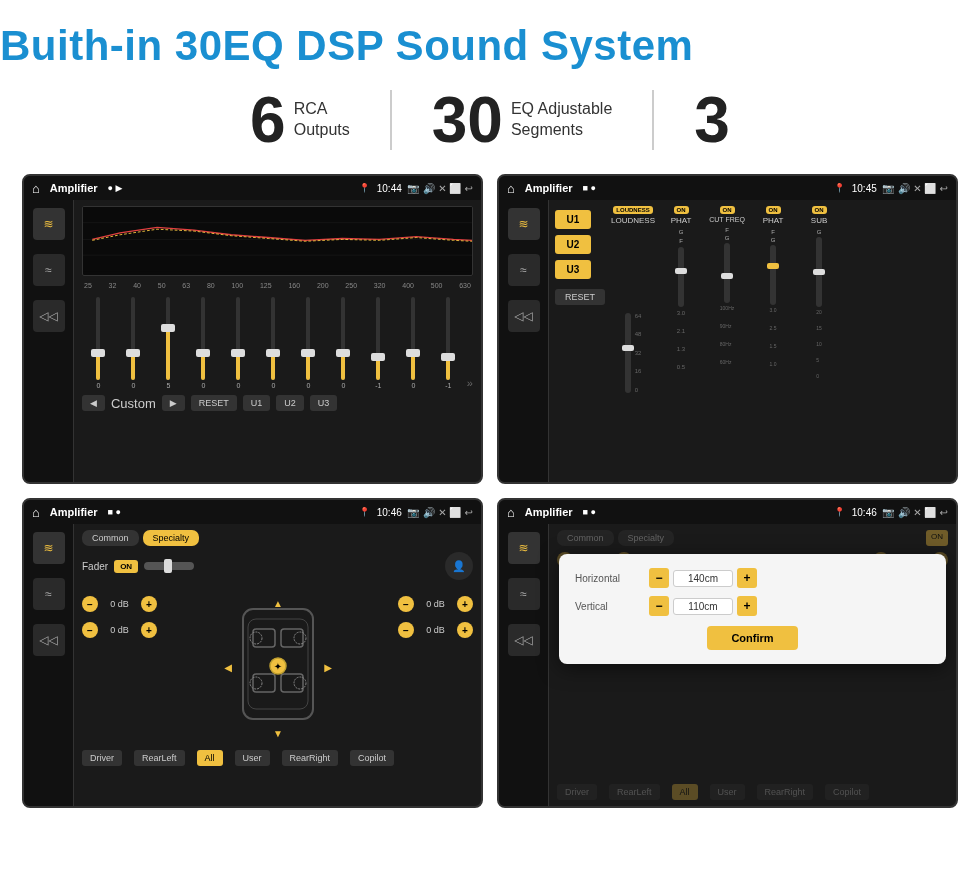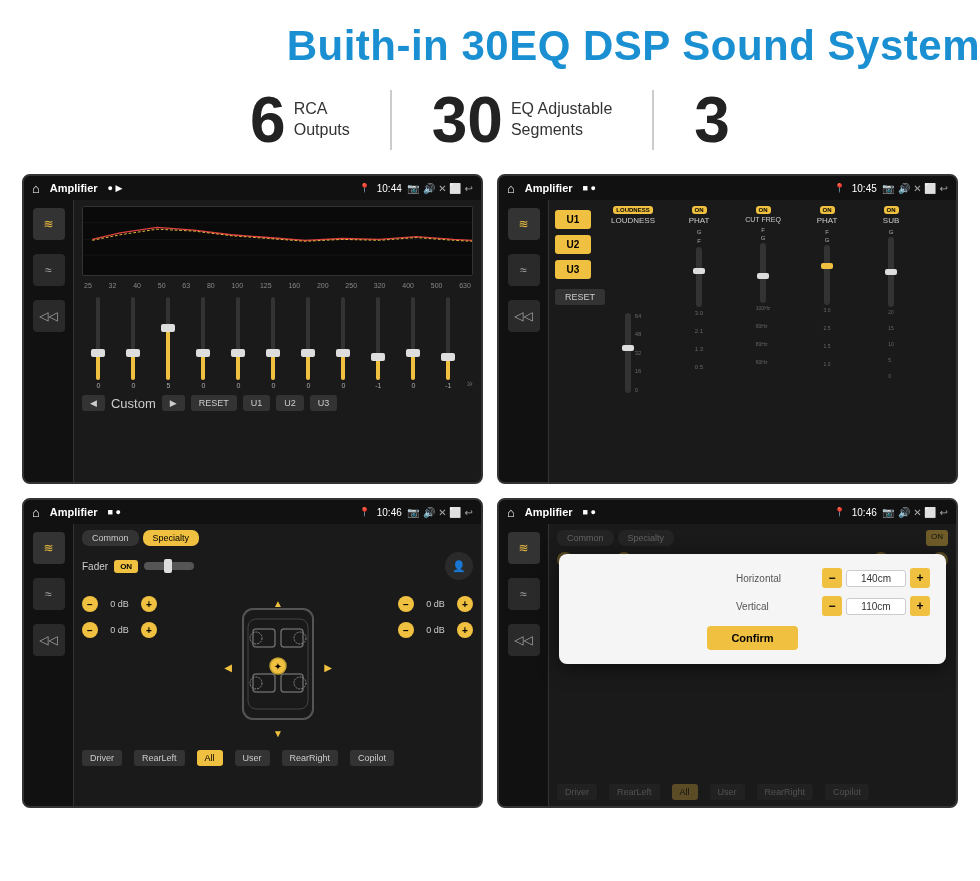--- a/index.html
+++ b/index.html
@@ -5,21 +5,21 @@
     * { box-sizing: border-box; margin: 0; padding: 0; }
     body {
       width: 980px;
       height: 881px;
       background: #ffffff;
       font-family: Arial, sans-serif;
       overflow: hidden;
     }
 
     .main-title {
-      text-align: right;
+      text-align: left;
       font-size: 42px;
       font-weight: 900;
       color: #1a8fd1;
       padding: 22px 0 18px;
       letter-spacing: 0.5px;
     }
 
     .stats-row {
       display: flex;
       justify-content: center;
@@ -278,21 +278,21 @@
       border: none;
       border-radius: 3px;
       padding: 4px 8px;
       cursor: pointer;
       width: 36px;
       text-align: center;
     }
 
     .channels-row {
       display: flex;
-      gap: 24px;
+      gap: 6px;
       flex: 1;
       overflow: hidden;
     }
 
     .channel-col {
       display: flex;
       flex-direction: column;
       align-items: center;
       min-width: 40px;
     }
@@ -525,22 +525,21 @@
       font-size: 11px;
       font-weight: bold;
       margin-bottom: 10px;
       text-align: center;
     }
 
     .dialog-row {
       display: flex;
       align-items: center;
       margin-bottom: 8px;
-      gap: 16px;
-      justify-content: flex-end;
+      gap: 4px;
     }
 
     .dialog-field-label {
       color: #555;
       font-size: 10px;
       width: 70px;
     }
 
     .dialog-stepper {
       display: flex;

